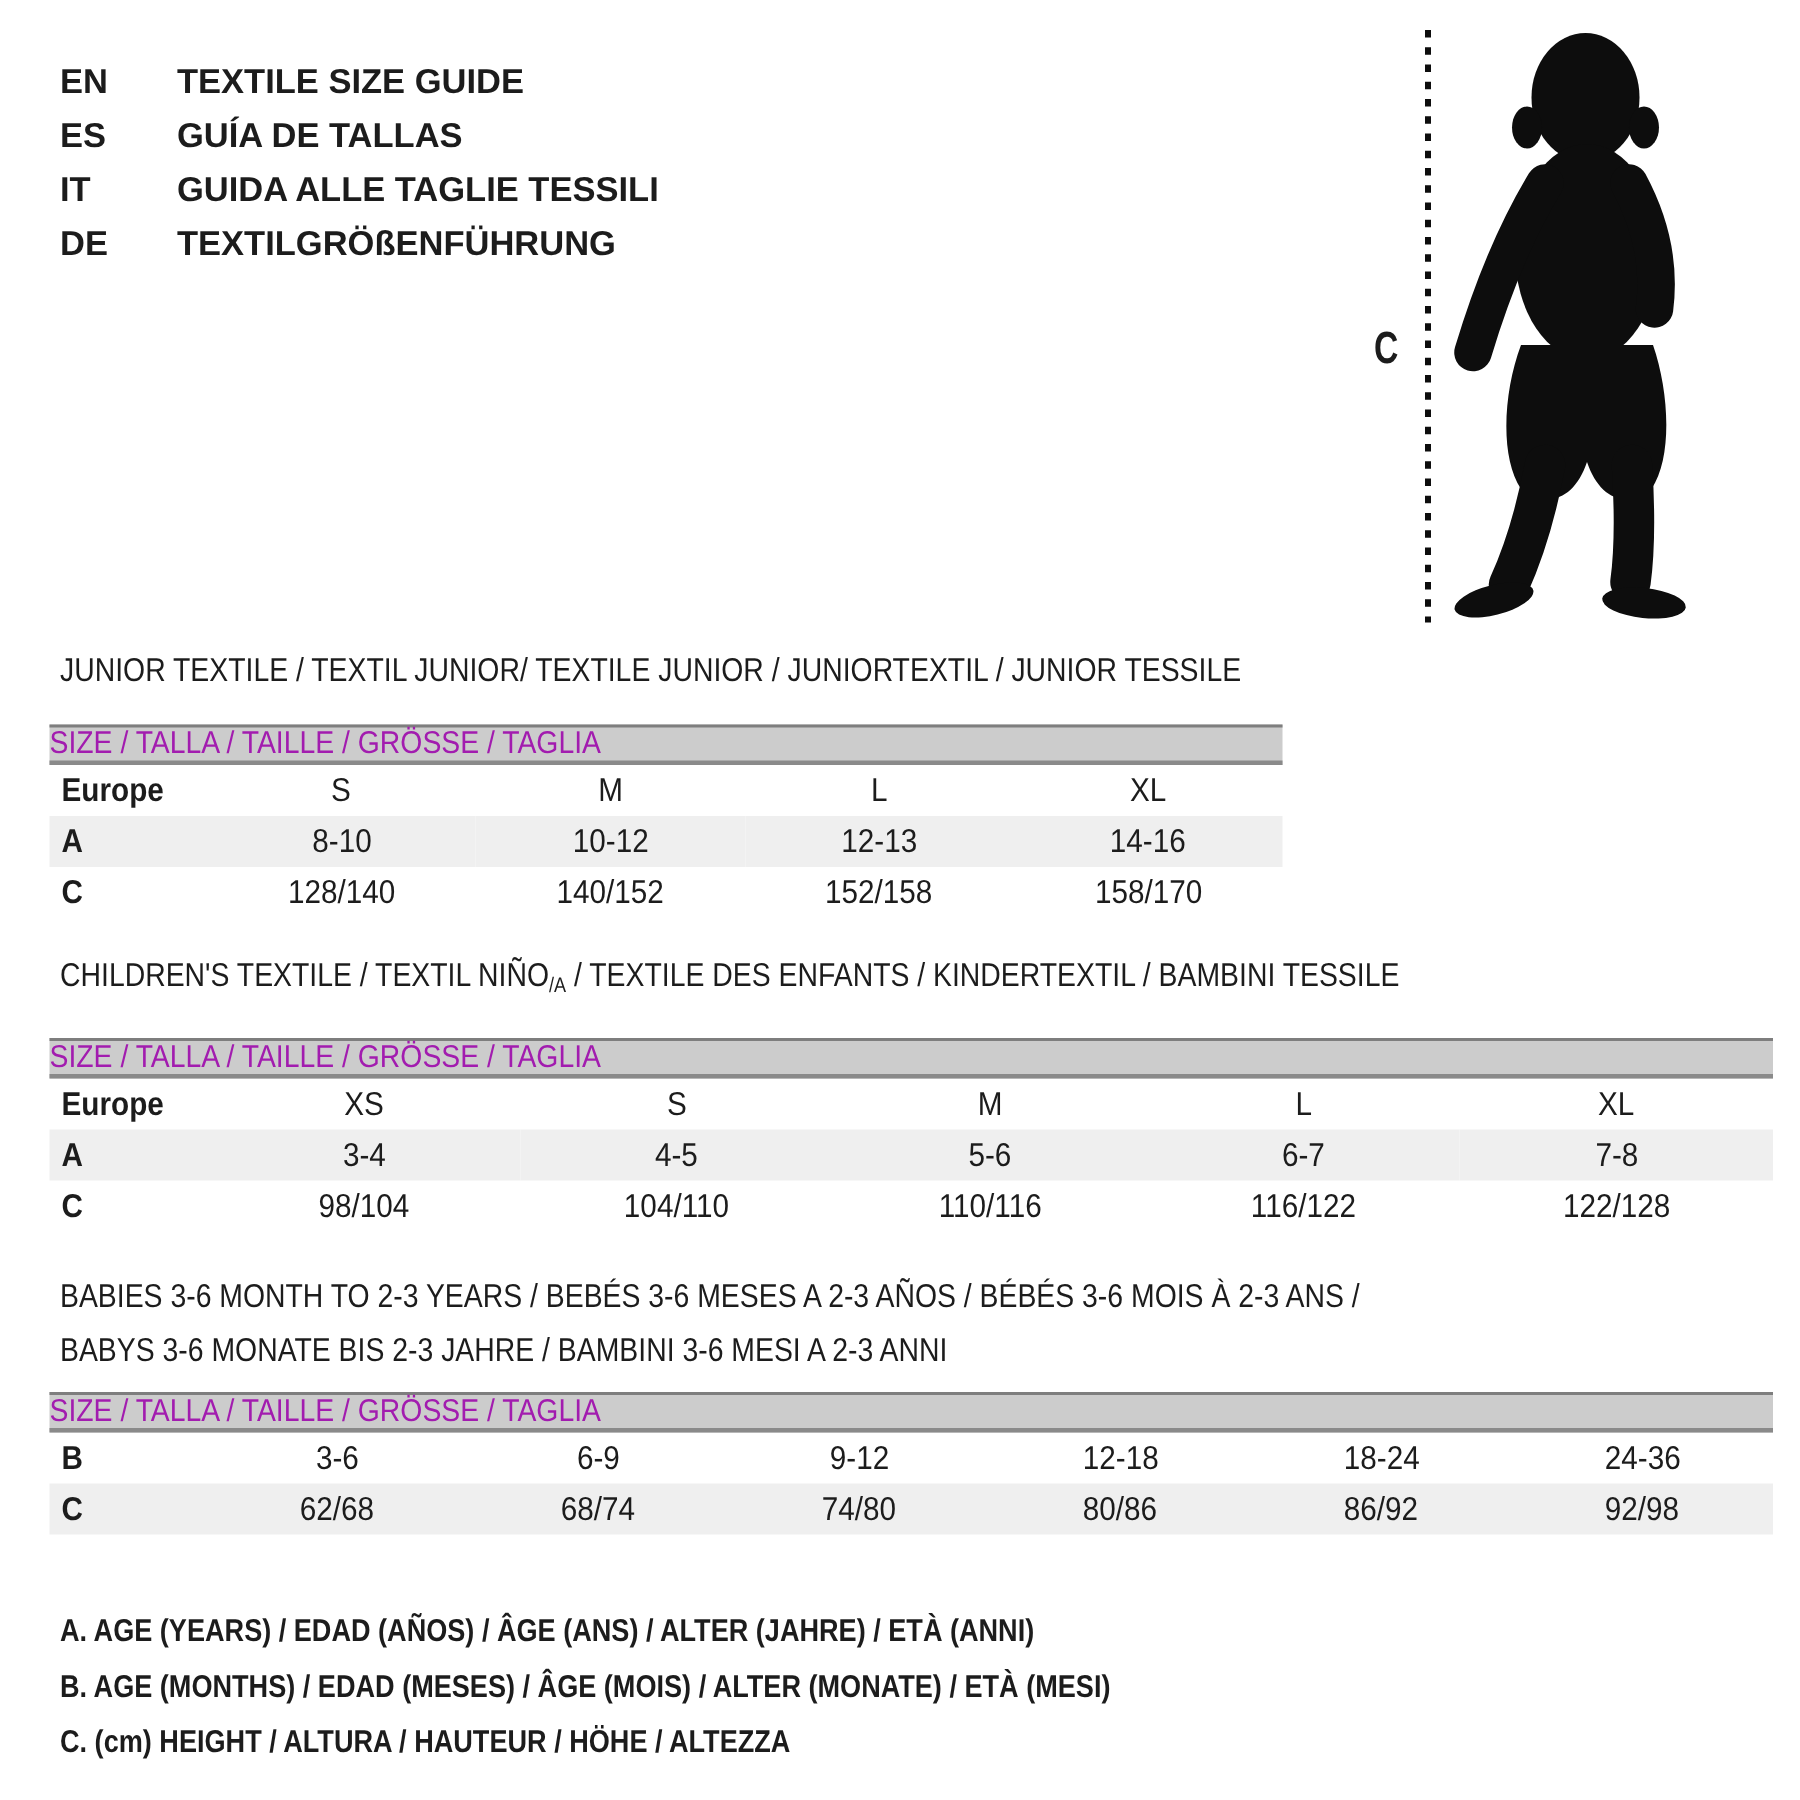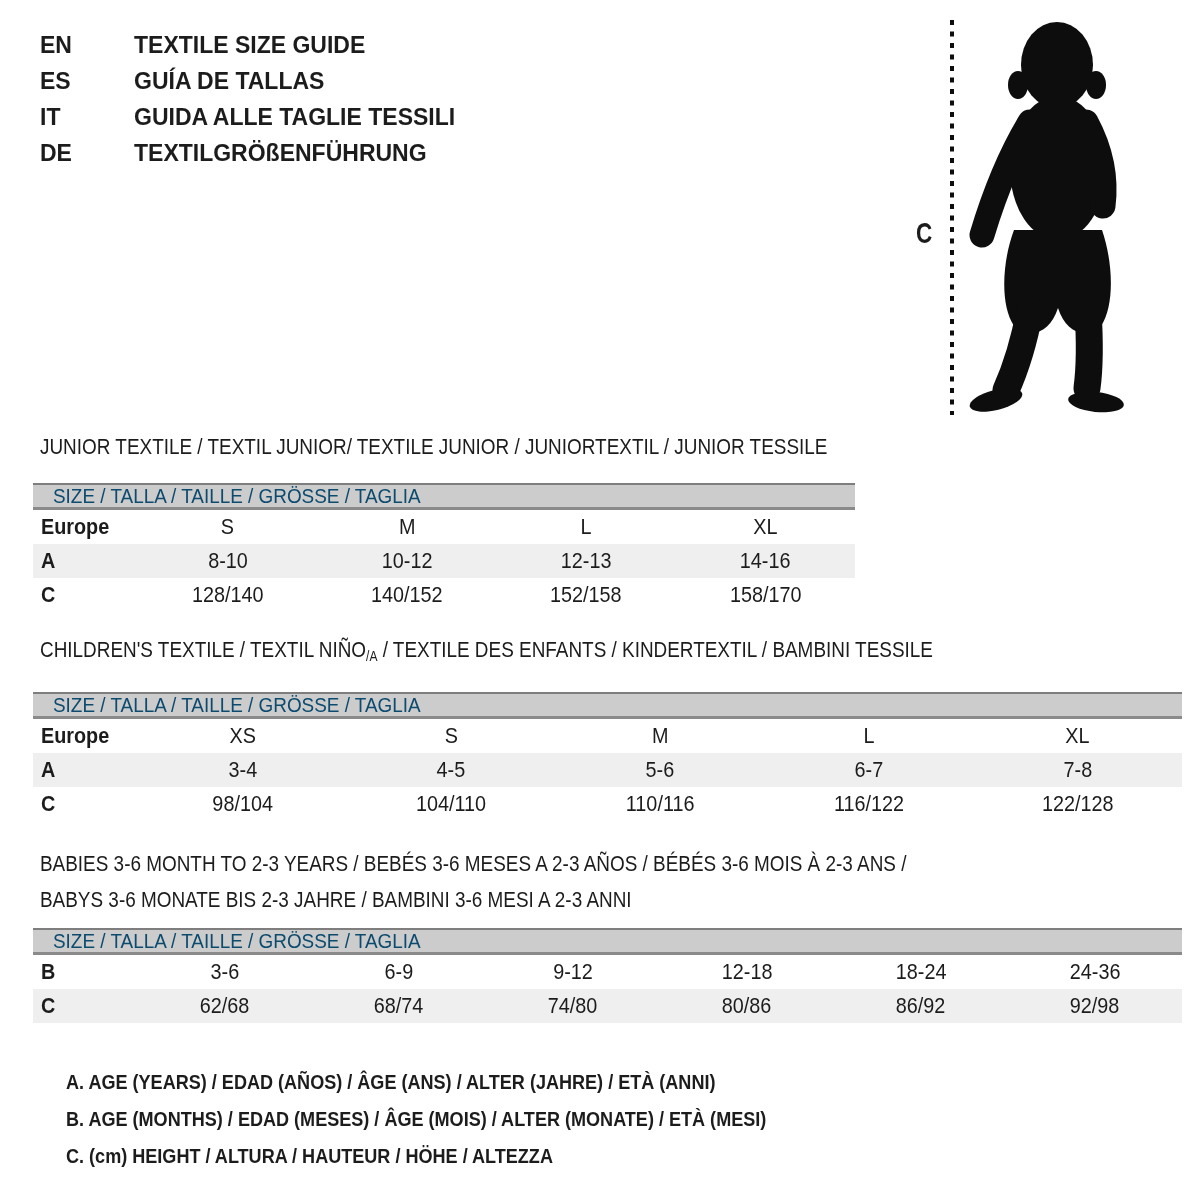--- a/index.html
+++ b/index.html
@@ -7,50 +7,50 @@
     position:relative;width:1200px;height:1200px;background:#ffffff;
     font-family:"Liberation Sans", sans-serif;color:#1c1c1c;overflow:hidden;
   }
   
   .cond{display:inline-block;transform:scaleX(0.86);transform-origin:0 50%;white-space:nowrap;}
   .cellc{display:inline-block;transform:scaleX(0.90);transform-origin:50% 50%;white-space:nowrap;}
   .cellc.left{transform-origin:0 50%;}
 
   
   .lang{position:absolute;left:40px;top:32px;font-size:23px;font-weight:bold;}
-  .lang-row{display:flex;height:36px;align-items:flex-start;gap:16px;}
+  .lang-row{display:flex;height:36px;align-items:flex-end;}
   .lang-code{width:78px;flex:0 0 78px;}
 
   
   .figure-svg{position:absolute;left:900px;top:10px;}
   .c-label{
     position:absolute;left:916px;top:216px;font-size:30px;font-weight:bold;
     transform:scaleX(0.75);transform-origin:0 0;
   }
 
   
   .heading{position:absolute;left:40px;font-size:22px;font-weight:normal;line-height:26px;}
   .heading .sub{font-size:14px;vertical-align:-4px;}
   .heading-multiline{line-height:36px;}
 
   
   .tablewrap{position:absolute;left:33px;}
   .size-bar{
     background:#cccccc;border-top:2px solid #7e7e7e;border-bottom:3px solid #8a8a8a;
-    height:22px;line-height:22px;padding-left:20px;font-size:21px;color:#0c4a6e;
+    height:22px;line-height:22px;padding-left:0;font-size:21px;color:#a21caf;
   }
   .size-bar .cellc{transform-origin:0 50%;}
   table{border-collapse:collapse;table-layout:fixed;width:100%;}
   td{height:34px;padding:0;text-align:center;vertical-align:middle;font-size:22px;}
   td.rowlabel{text-align:left;padding-left:8px;font-weight:bold;}
   tbody tr:nth-child(2) td{background:#efefef;}
 
   
   .legend{position:absolute;left:40px;top:1063px;font-size:21px;font-weight:bold;}
-  .legend-line{height:37px;display:flex;align-items:center;margin-left:26px;}
+  .legend-line{height:37px;display:flex;align-items:flex-end;}
 </style>
 </head>
 <body>
 
 <div class="page">
 
   <div class="lang">
     <div class="lang-row">
       <span class="lang-code">EN</span>
       <span>TEXTILE SIZE GUIDE</span>

